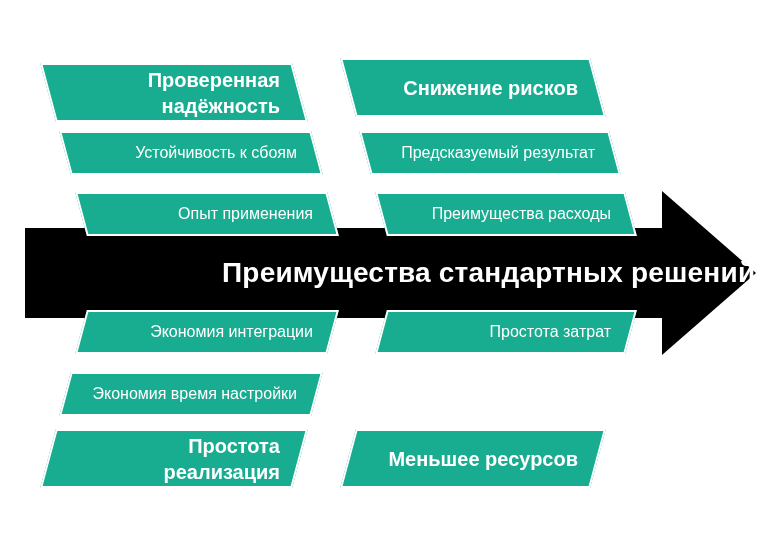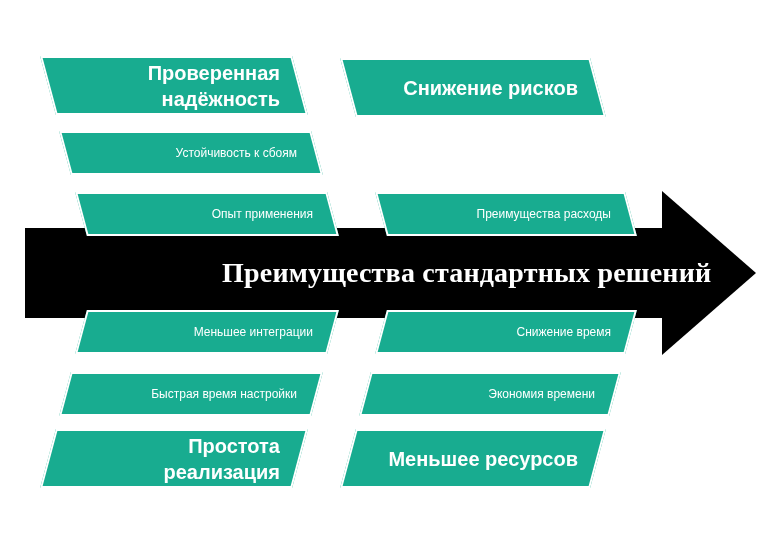--- a/index.html
+++ b/index.html
@@ -21,43 +21,43 @@
   .arrow-head{
     position:absolute;left:662px;top:191px;width:0;height:0;
     border-top:82px solid transparent;
     border-bottom:82px solid transparent;
     border-left:94px solid var(--arrow);
   }
   .arrow-title{
     position:absolute;left:222px;top:228px;height:90px;
     display:flex;align-items:center;white-space:nowrap;
     color:var(--text-on-accent);font-size:28px;font-weight:bold;
-    letter-spacing:0.2px;z-index:3;font-family:Liberation Serif, serif;
+    letter-spacing:0.2px;z-index:3;
   }
   
   .shape{position:absolute;z-index:2;}
   .shape .bg{
     position:absolute;left:0;top:0;right:0;bottom:0;
     background:var(--accent);
     border:2px solid #ffffff;box-sizing:border-box;
     transform:skewX(15deg);
   }
   .shape.down .bg{transform:skewX(-15deg);}
   .shape .lbl{
     position:absolute;left:0;top:0;right:0;bottom:0;
     display:flex;align-items:center;justify-content:flex-end;
     padding:0 20px 0 28px;box-sizing:border-box;
-    color:var(--text-on-accent);font-size:12px;text-align:right;
+    color:var(--text-on-accent);font-size:16px;text-align:right;
     white-space:nowrap;line-height:1.2;
   }
   .shape.hdr .lbl{
     font-size:20px;font-weight:bold;white-space:normal;line-height:1.3;
   }
   
-  #l1{left:48px;top:56px;width:252px;height:59px}
+  #l1{left:48px;top:63px;width:252px;height:59px}
   #l2{left:65px;top:131px;width:252px;height:44px}
   #l3{left:81px;top:192px;width:252px;height:44px}
   #r1{left:348px;top:58px;width:250px;height:59px}
   #r2{left:365px;top:131px;width:250px;height:44px}
   #r3{left:381px;top:192px;width:250px;height:44px}
   #l4{left:81px;top:310px;width:252px;height:44px}
   #l5{left:65px;top:372px;width:252px;height:44px}
   #l6{left:48px;top:429px;width:252px;height:59px}
   #r4{left:381px;top:310px;width:250px;height:44px}
   #r5{left:365px;top:372px;width:250px;height:44px}
@@ -82,44 +82,44 @@
   </div>
   <div class="shape hdr" id="r1">
     <div class="bg"></div>
     <div class="lbl">Снижение рисков</div>
   </div>
 
   <div class="shape" id="l3">
     <div class="bg"></div>
     <div class="lbl">Опыт применения</div>
   </div>
+  <div class="shape" id="r2">
+    <div class="bg"></div>
+    <div class="lbl">Предсказуемый результат</div>
+  </div>
   <div class="shape" id="r3">
     <div class="bg"></div>
     <div class="lbl">Преимущества расходы</div>
   </div>
 
   <div class="shape down" id="l4">
     <div class="bg"></div>
-    <div class="lbl">Меньшее интеграции</div>
+    <div class="lbl">Экономия интеграции</div>
   </div>
   <div class="shape down" id="l5">
     <div class="bg"></div>
-    <div class="lbl">Быстрая время настройки</div>
+    <div class="lbl">Экономия время настройки</div>
   </div>
   <div class="shape down hdr" id="l6">
     <div class="bg"></div>
     <div class="lbl">Простота реализация</div>
   </div>
 
   <div class="shape down" id="r4">
     <div class="bg"></div>
-    <div class="lbl">Снижение время</div>
-  </div>
-  <div class="shape down" id="r5">
-    <div class="bg"></div>
-    <div class="lbl">Экономия времени</div>
+    <div class="lbl">Простота затрат</div>
   </div>
   <div class="shape down hdr" id="r6">
     <div class="bg"></div>
     <div class="lbl">Меньшее ресурсов</div>
   </div>
 
 </div>
 
 </body></html>

